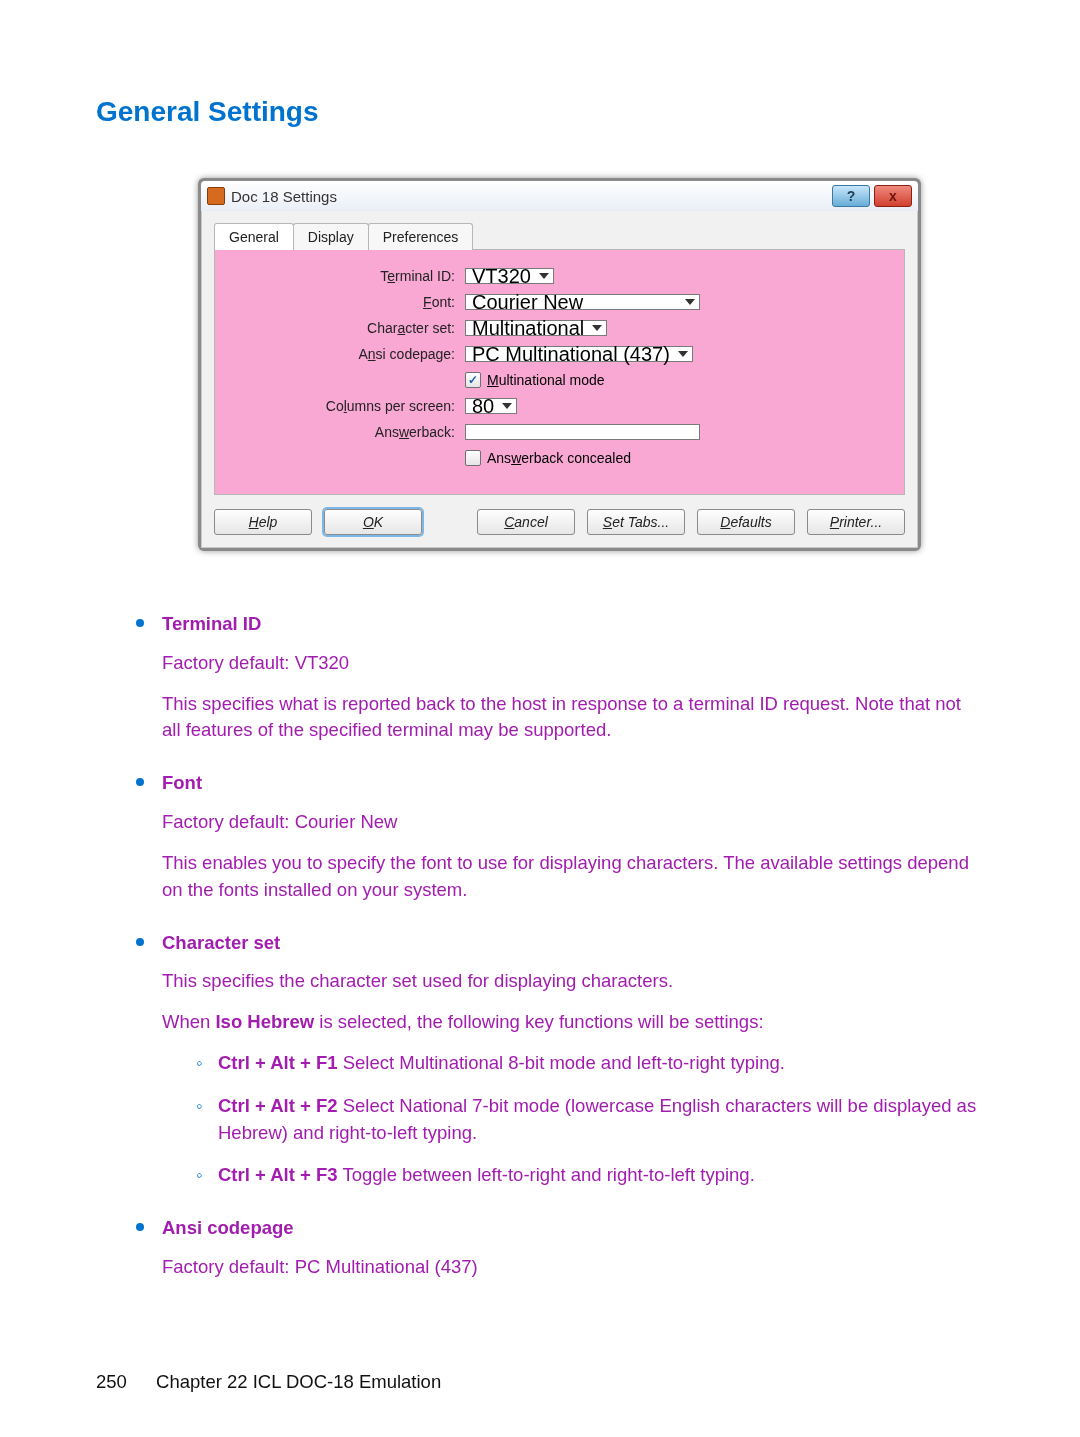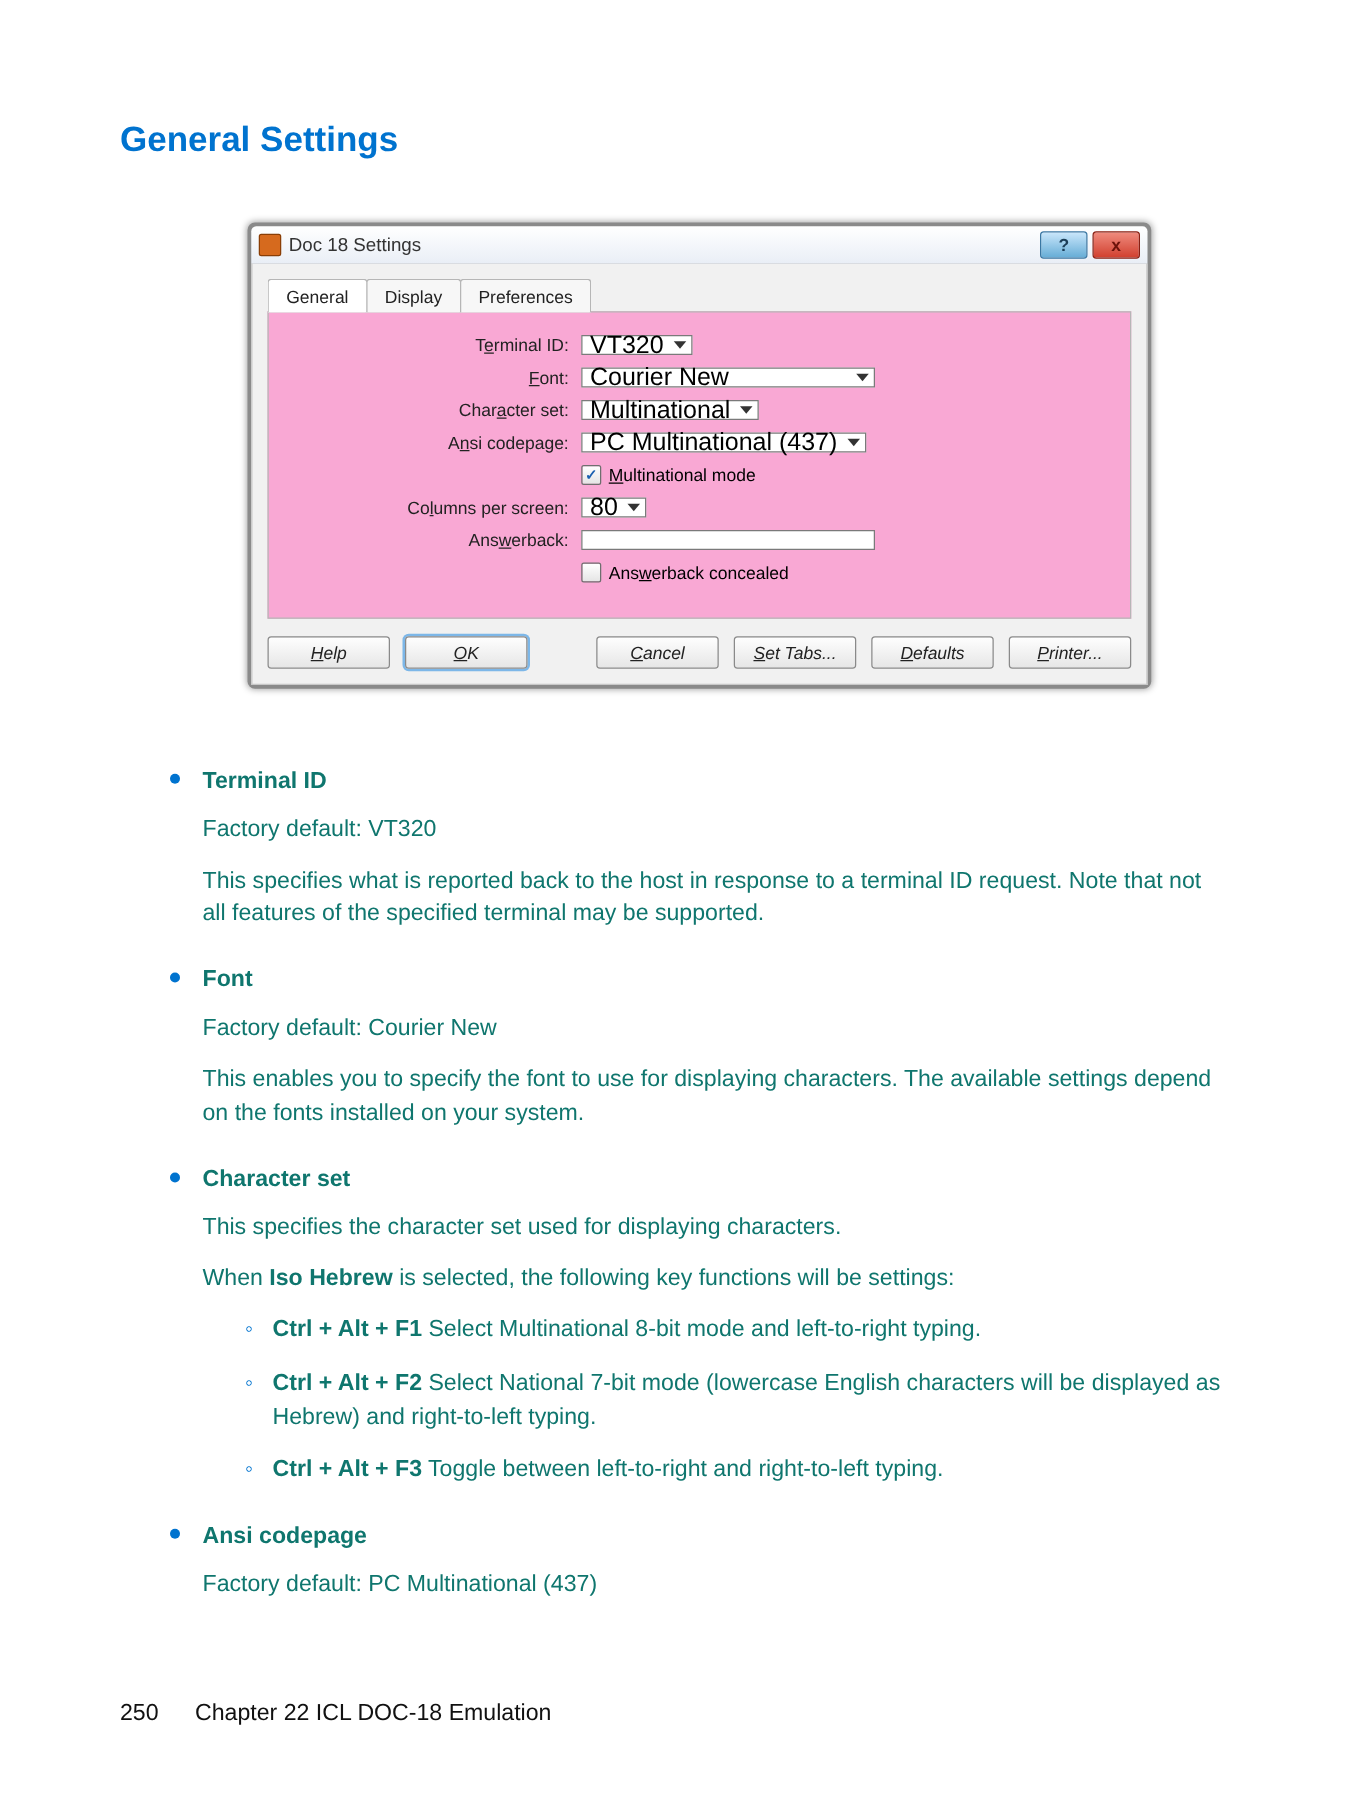--- a/index.html
+++ b/index.html
@@ -128,39 +128,39 @@
     background:linear-gradient(#fefefe,#e6e6e6);
     border:1px solid #8a8a8a; border-radius:3px;
     color:#222;
     font-style:italic;
   }
   .dlg-btn.default { box-shadow:0 0 0 2px #7db7e8; }
   .dlg-btn .ul { text-decoration: underline; }
   
   .doc ul.level1 {
     list-style:none; padding:0; margin:0 0 0 40px;
-    font-size:18.5px; line-height:1.45; color:#0f766e;
+    font-size:18.5px; line-height:1.45; color:#a21caf;
   }
   .doc ul.level1 > li { position:relative; padding-left:26px; margin-bottom:26px; }
   .doc ul.level1 > li::before {
     content:""; position:absolute; left:0; top:8px;
     width:8px;height:8px;border-radius:50%;background:#0073cf;
   }
   .doc .item-title { font-weight:700; margin-bottom:12px; }
   .doc p { margin:0 0 14px 0; }
   .doc ul.level2 {
     list-style:none; padding:0; margin:0 0 0 34px;
   }
   .doc ul.level2 > li { position:relative; padding-left:22px; margin-bottom:16px;}
   .doc ul.level2 > li::before {
     content:"◦"; position:absolute; left:0; top:0; color:#0073cf; font-size:18px;
   }
   .doc b { font-weight:700; }
   .footer {
-    position:absolute; bottom:56px; left:96px;
+    position:absolute; bottom:44px; left:96px;
     font-size:18.5px; color:#111;
   }
   .footer .pn { margin-right:24px; }
 </style>
 </head>
 <body>
 
 <div class="page">
   <h2 class="section-heading">General Settings</h2>
 

